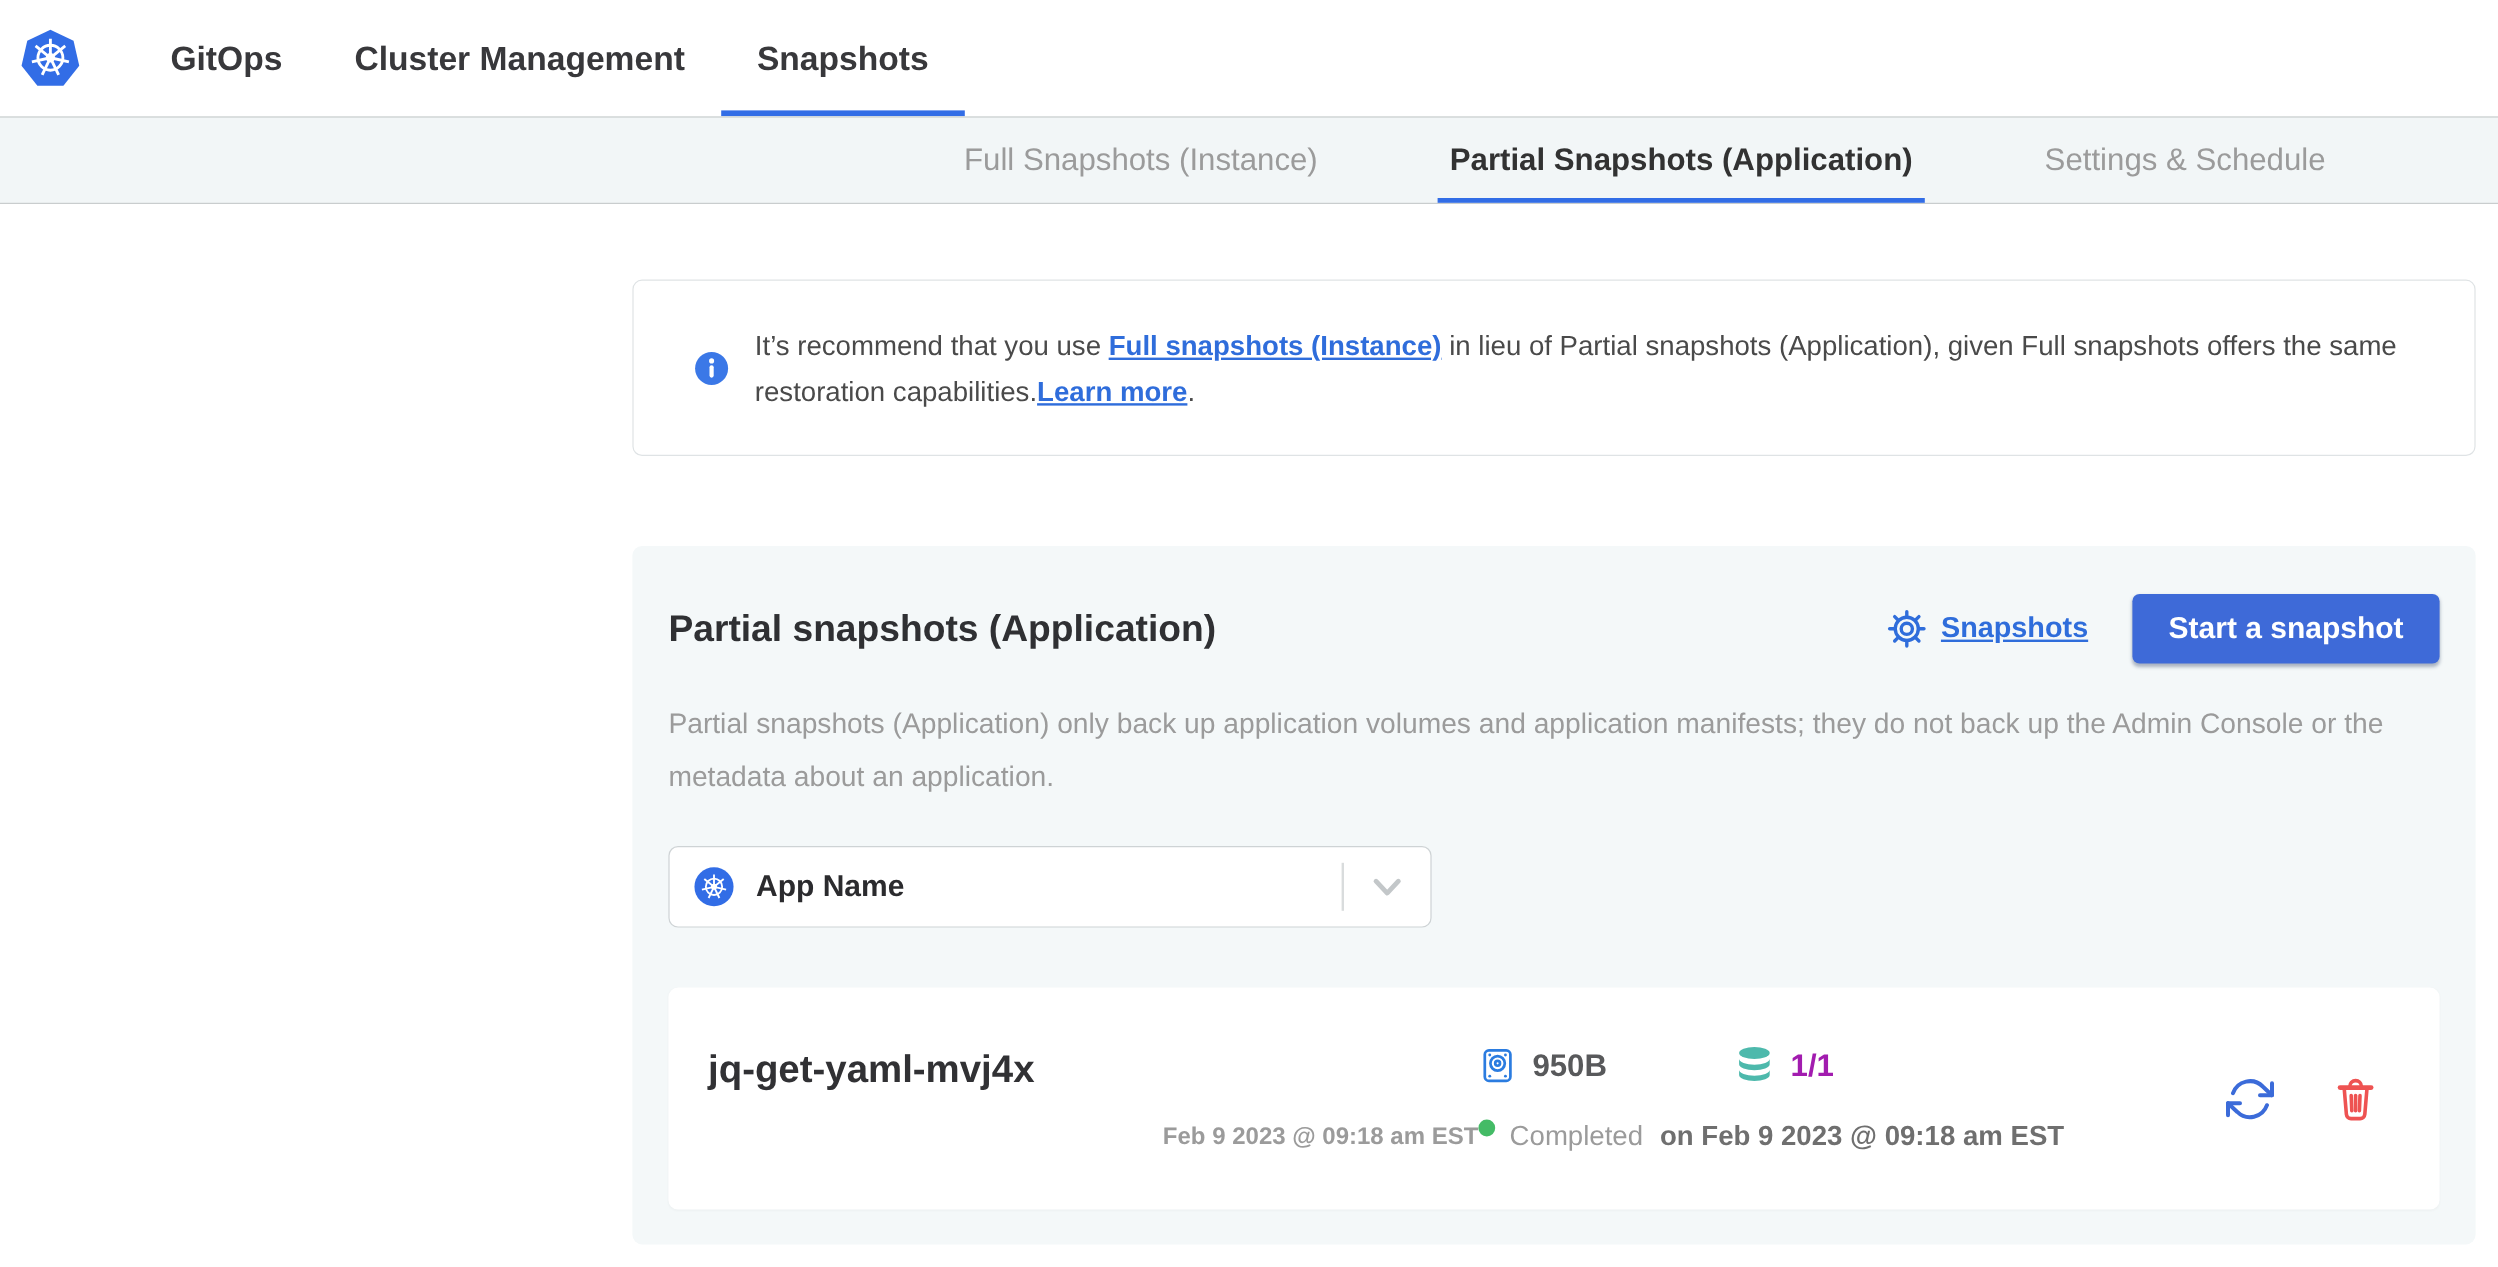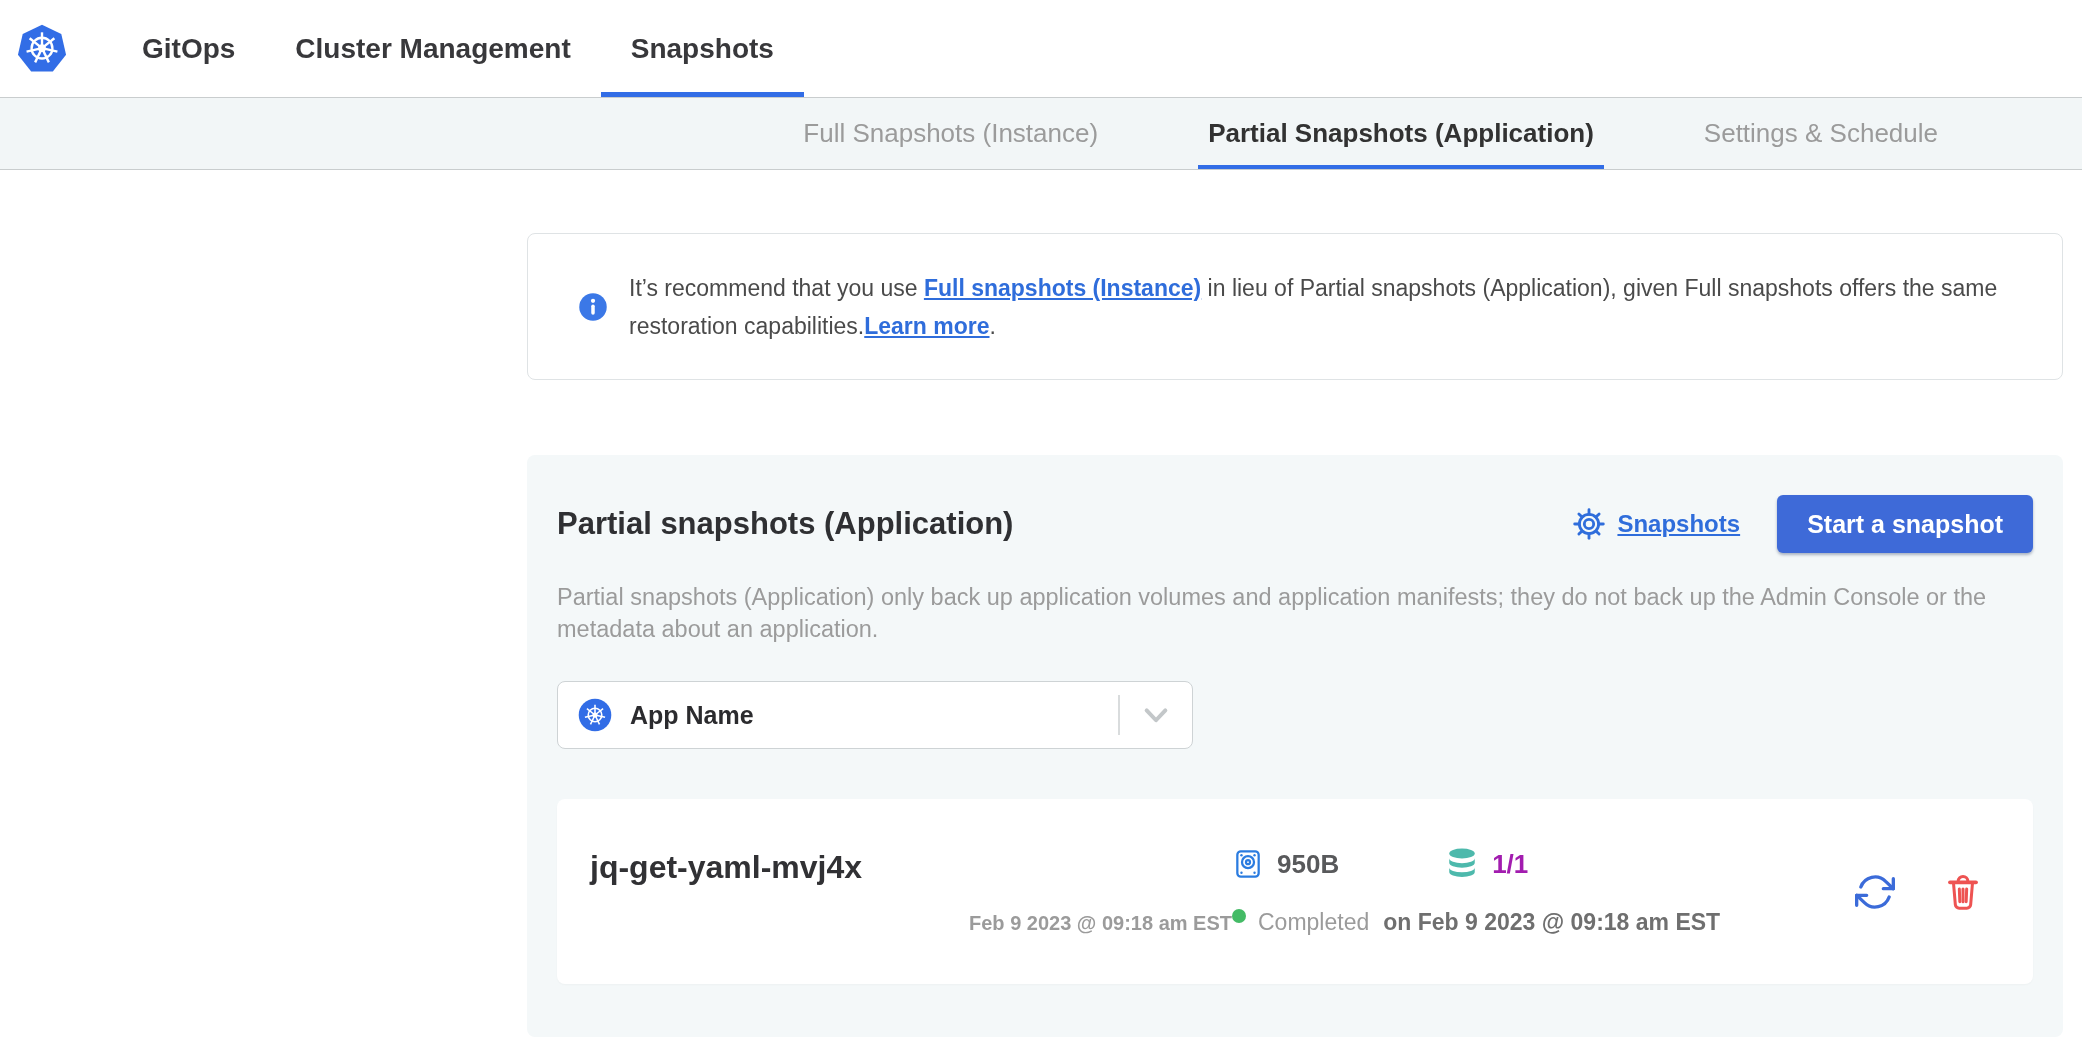--- a/index.html
+++ b/index.html
@@ -68,21 +68,21 @@
   .settings-label {
     color: #2f6ddb; font-weight: 700; font-size: 24px; text-decoration: underline;
   }
   .start-btn {
     height: 58px; padding: 0 30px; border: none; border-radius: 6px;
     background: #3e6ad8; color: #ffffff; font-family: inherit;
     font-size: 25px; font-weight: 700; cursor: pointer;
     box-shadow: 0 2px 3px rgba(30, 50, 90, 0.35);
   }
   .desc {
-    margin-top: 28px; font-size: 23.5px; line-height: 32px;
+    margin-top: 28px; font-size: 23.5px; line-height: 44px;
     color: #9b9b9b; max-width: 1480px;
   }
 
   
   .selector {
     margin-top: 36px; width: 636px; height: 68px; background: #ffffff;
     border: 1px solid #ced3d5; border-radius: 8px;
     display: flex; align-items: center; cursor: pointer;
   }
   .sel-icon { margin-left: 20px; width: 34px; height: 34px; flex: 0 0 34px; }

